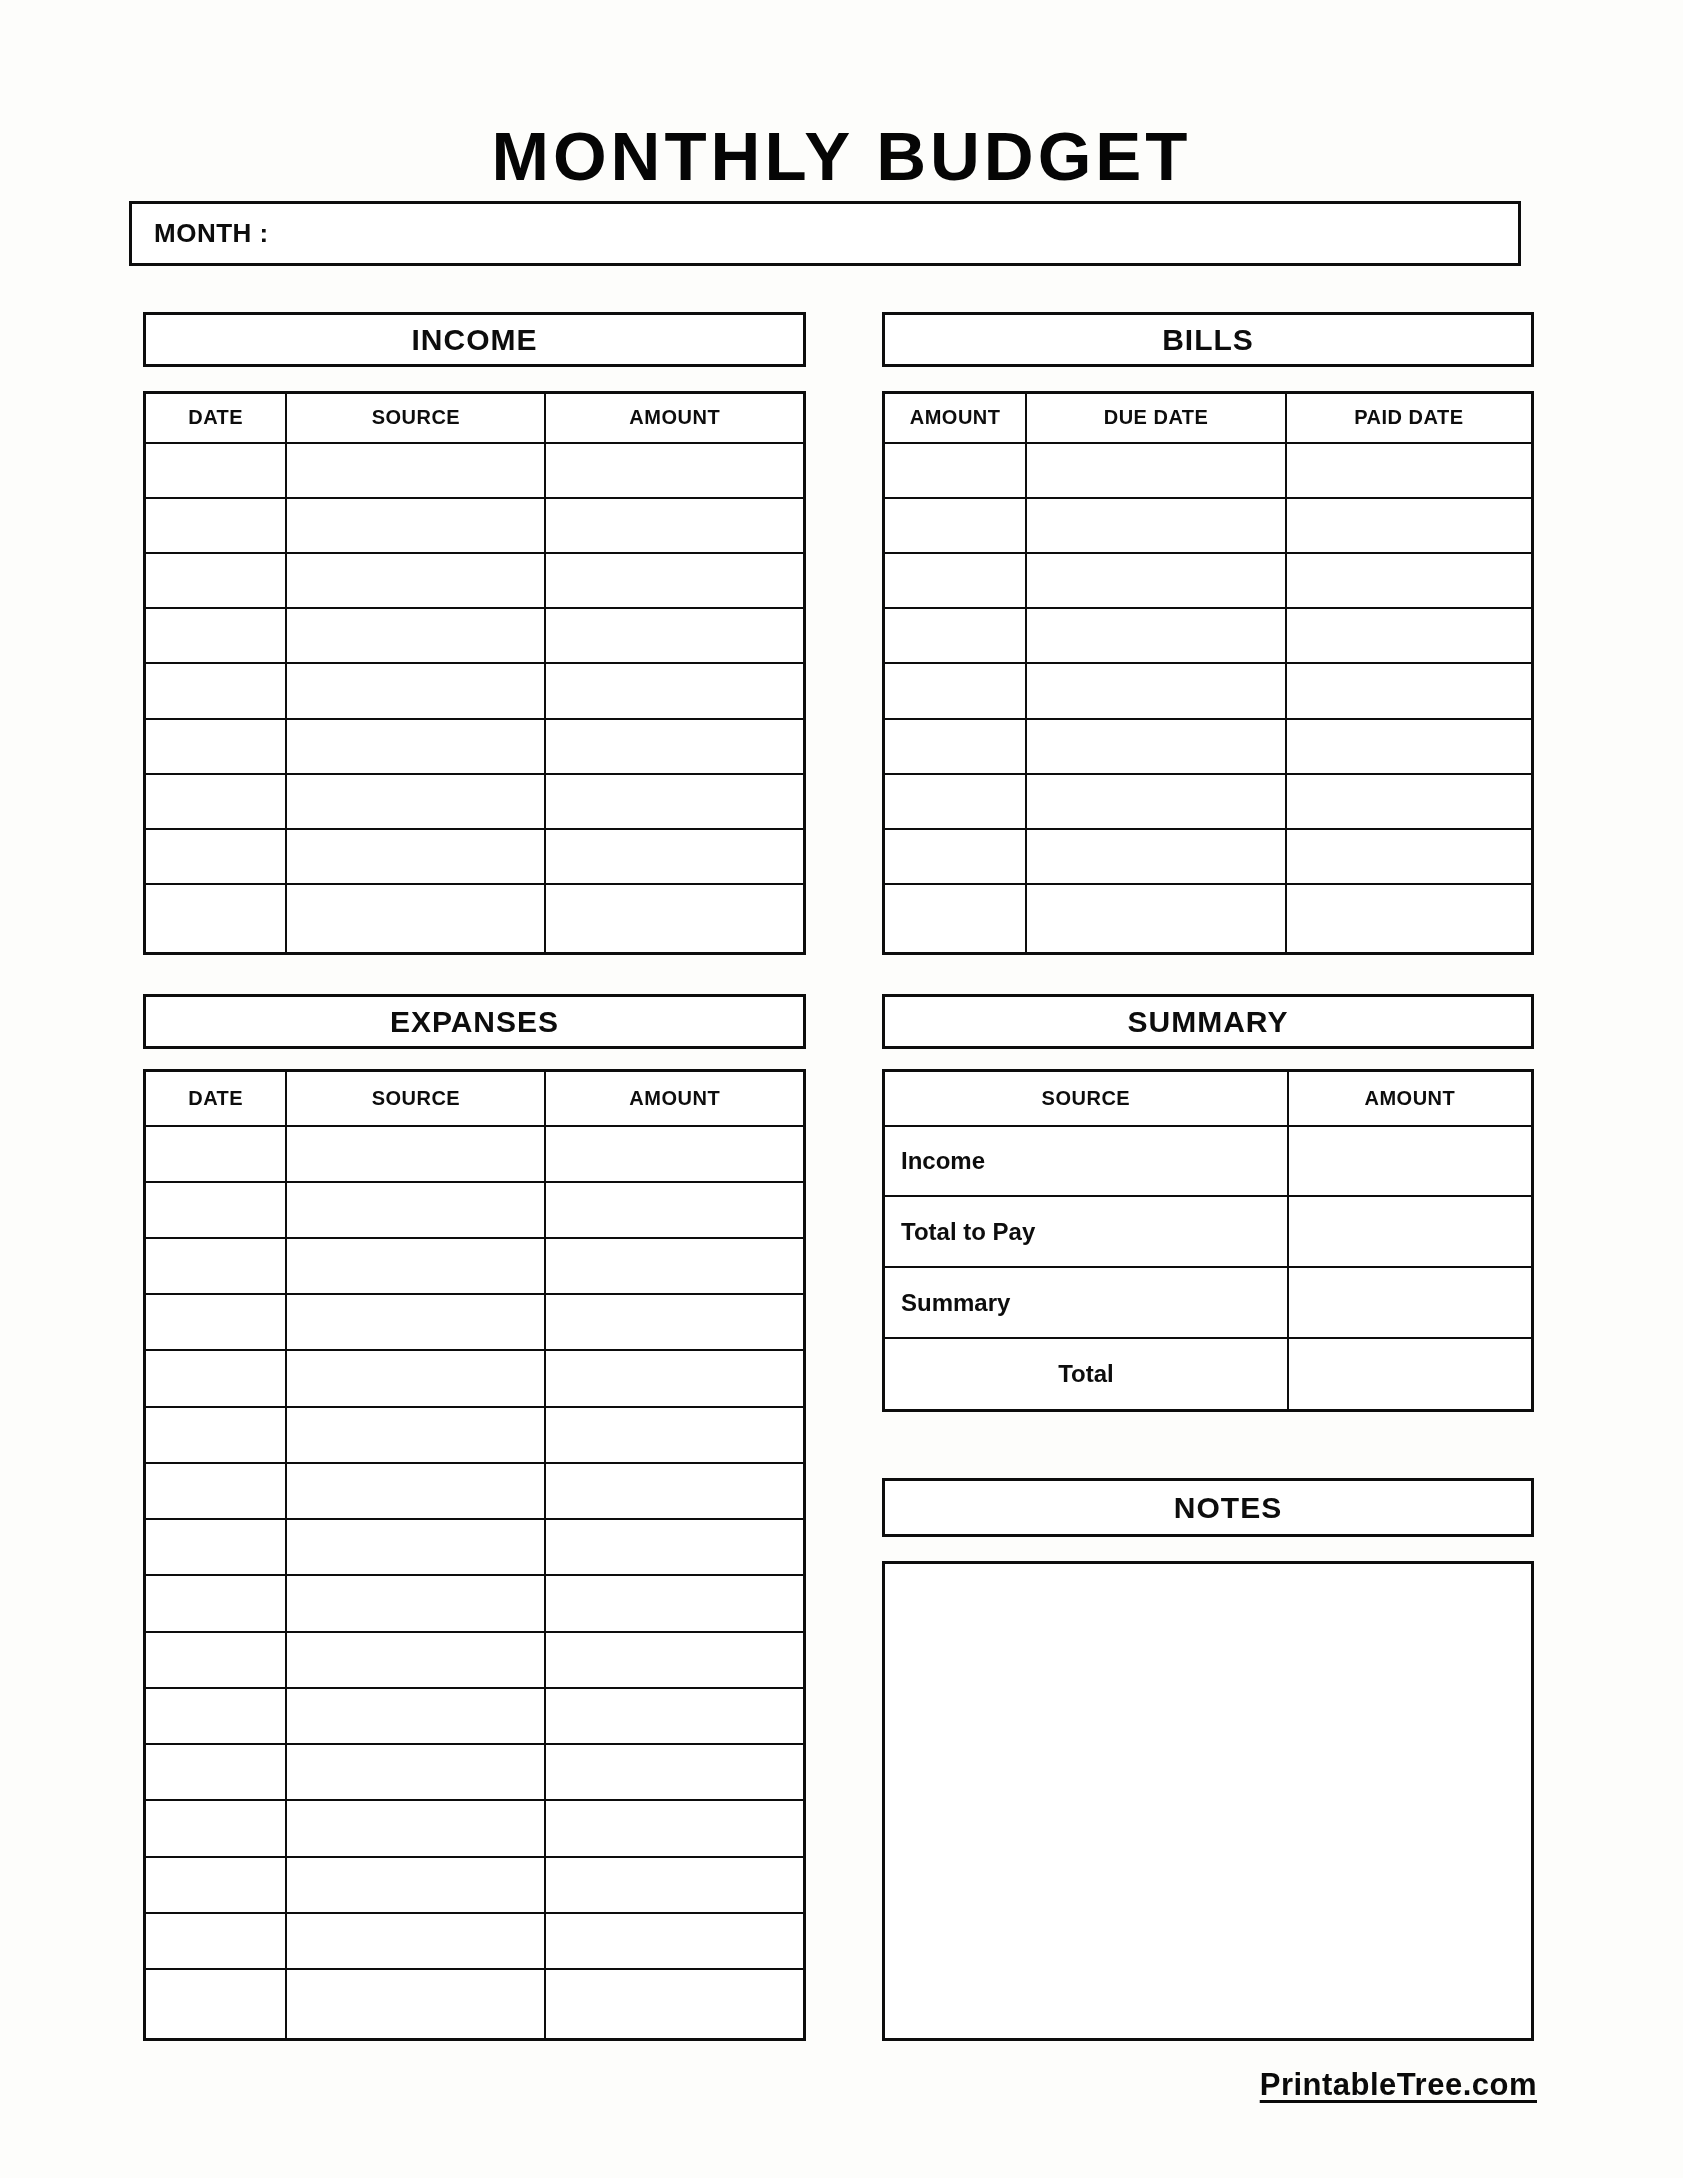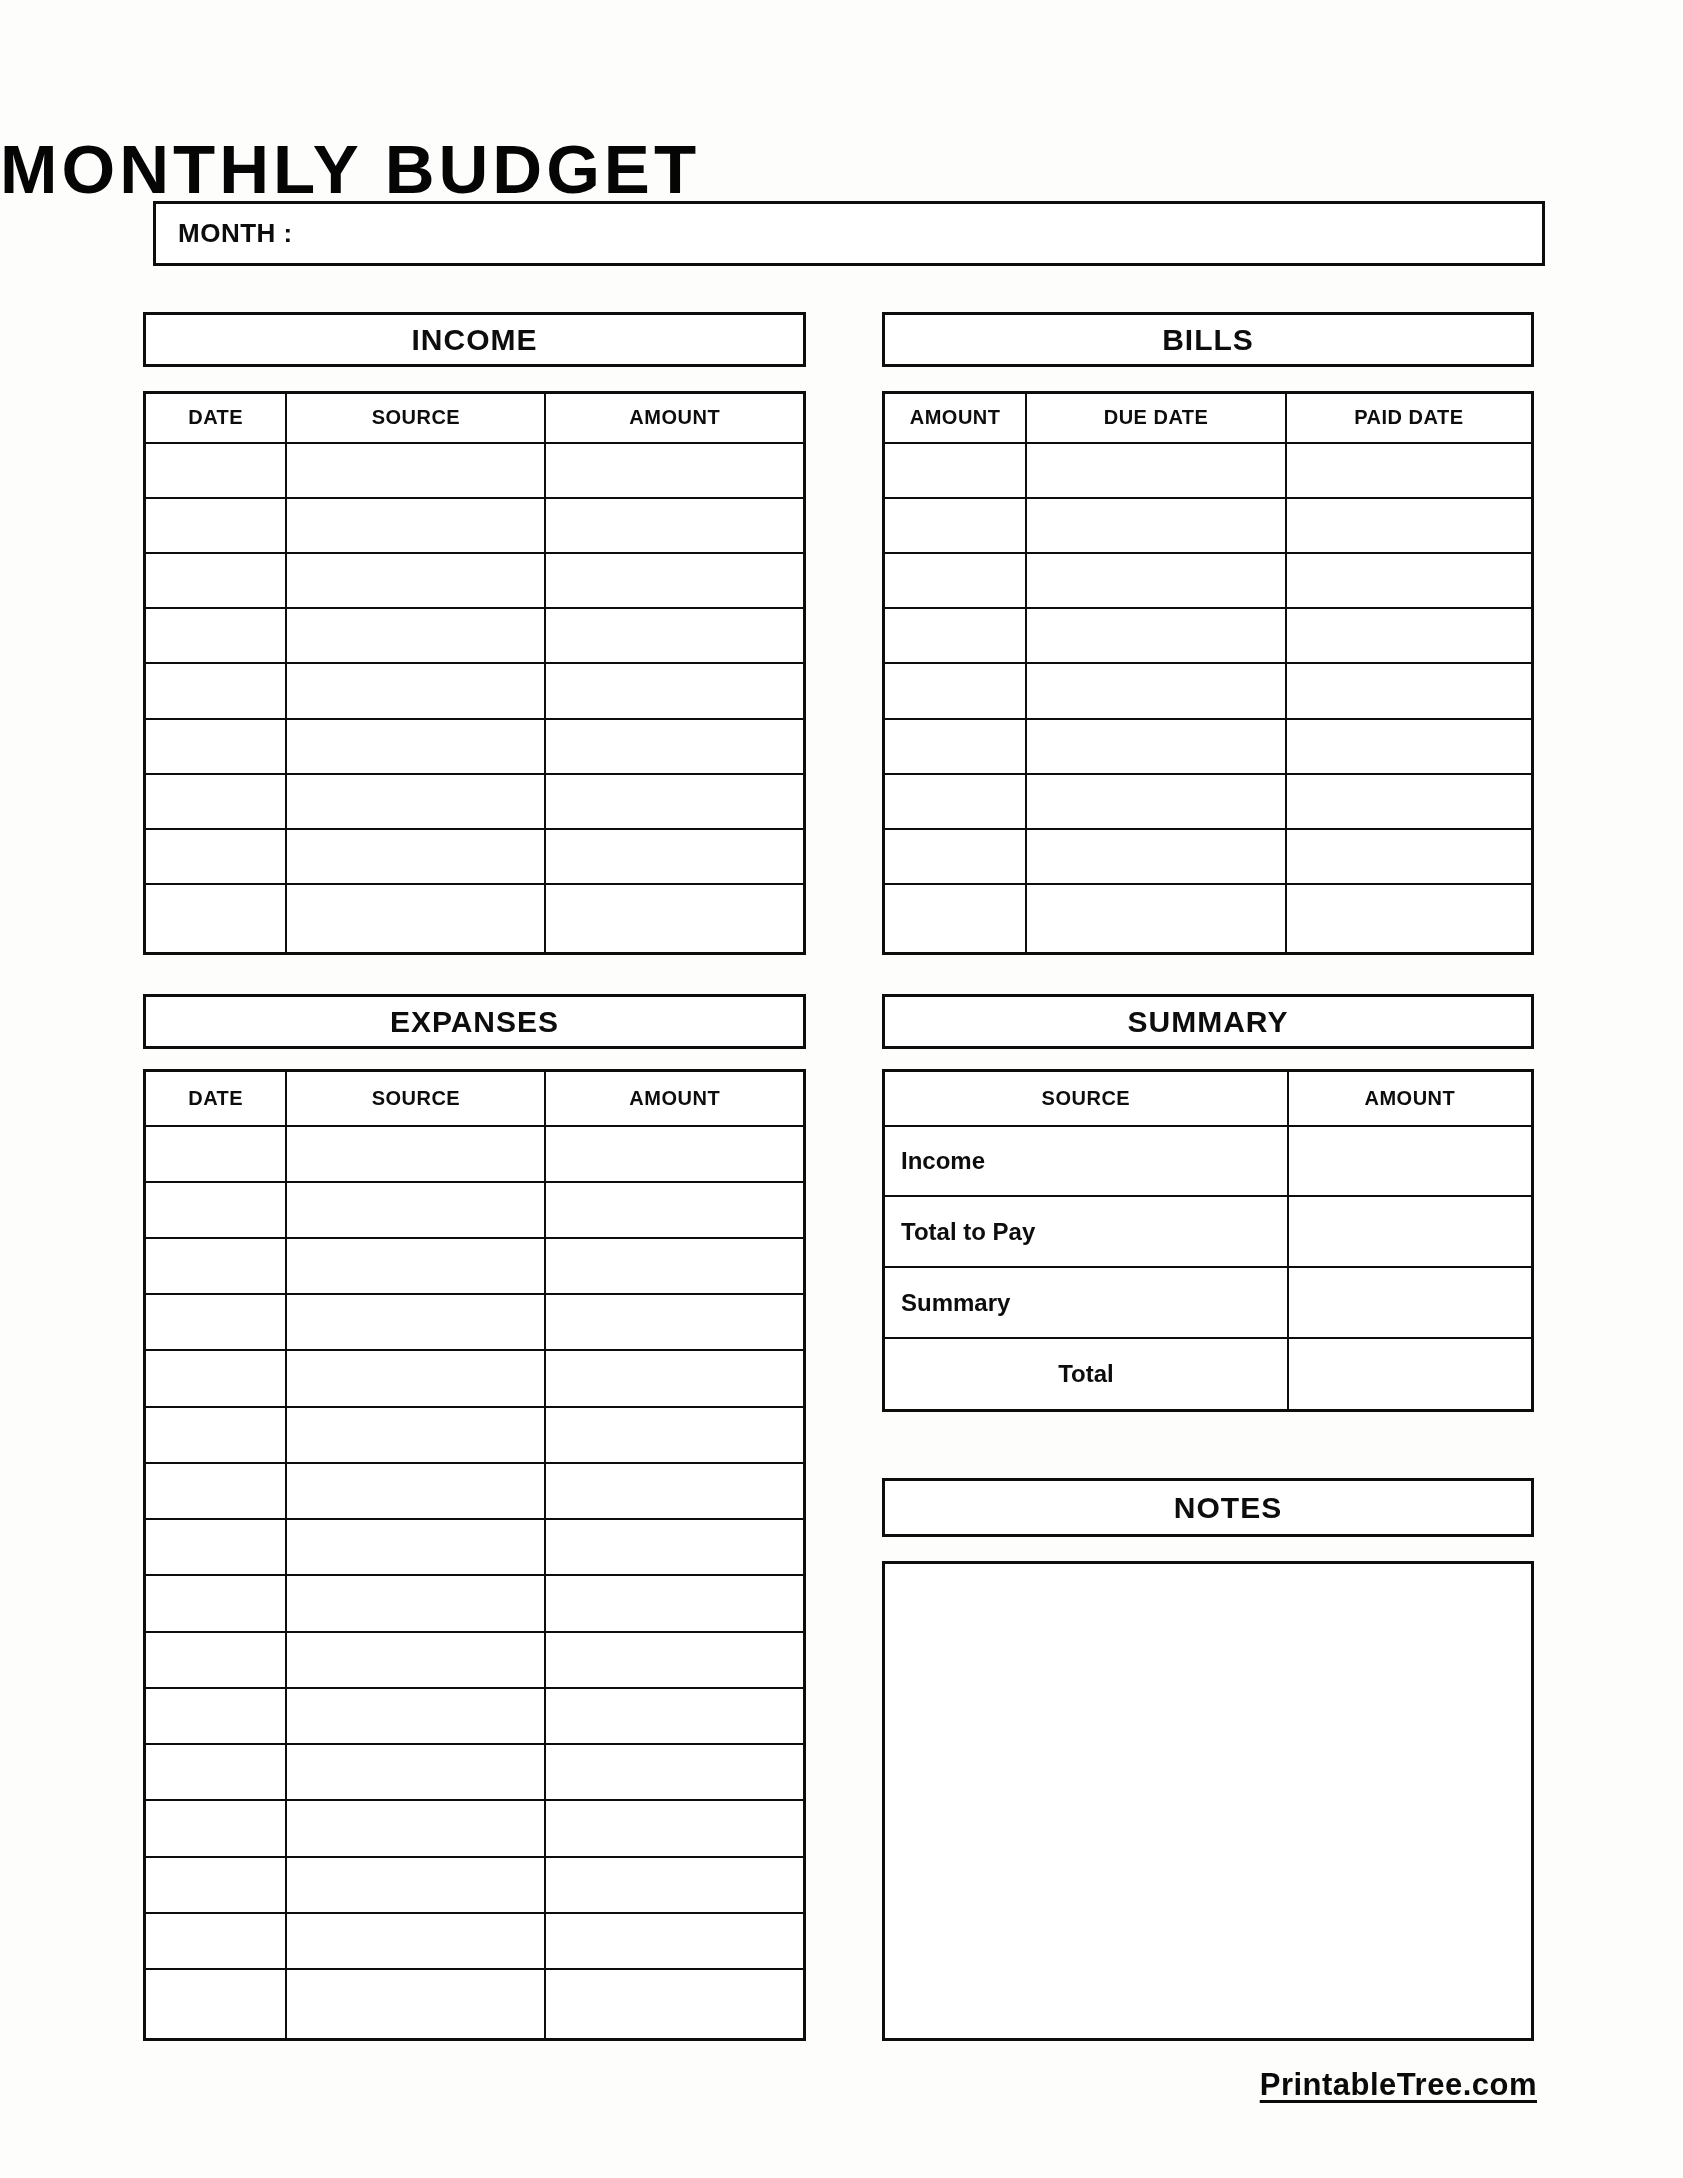--- a/index.html
+++ b/index.html
@@ -10,29 +10,30 @@
   html,body{background:#ffffff;}
   body{font-family:"Liberation Sans", sans-serif;color:var(--ink);}
   .page{
     position:relative;
     width:1683px;height:2178px;
     background:var(--paper);
     overflow:hidden;
   }
   .title{
     position:absolute;
-    left:0;top:130px;width:1683px;
+    left:0;top:117px;width:1683px;
+    text-align:center;
     font-size:69px;
     font-weight:bold;
     letter-spacing:4px;
     color:#050505;
   }
   .month-box{
     position:absolute;
-    left:153px;top:201px;
+    left:129px;top:201px;
     width:1392px;height:65px;
     border:3px solid var(--ink);
     display:flex;align-items:center;
     padding-left:22px;
     background:#ffffff;
   }
   .month-label{font-size:26px;font-weight:bold;letter-spacing:0.5px;}
   .month-value{flex:1;height:100%;}
 
   .col{position:absolute;top:312px;}

